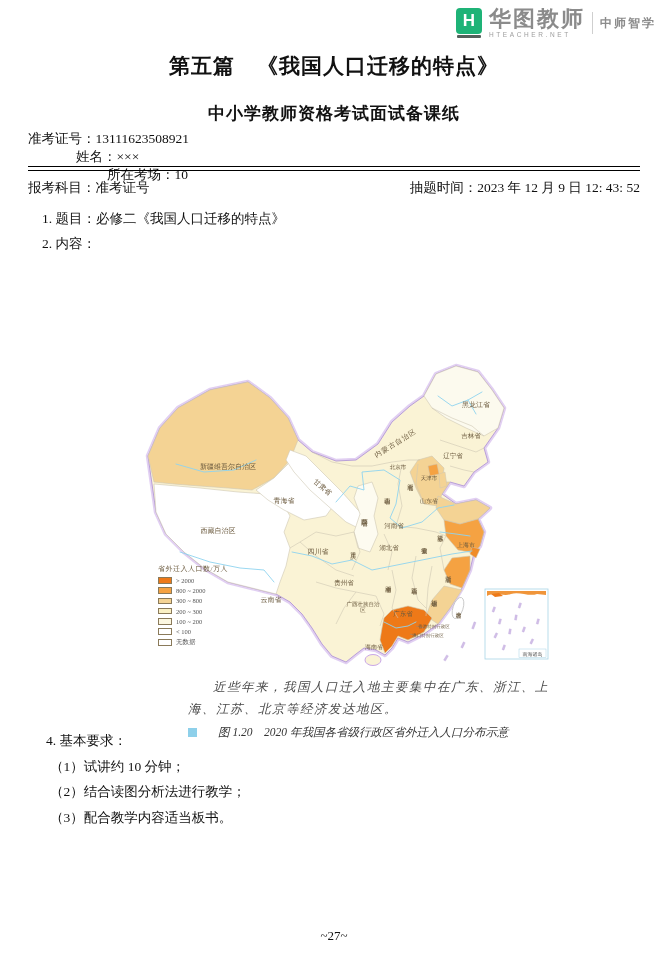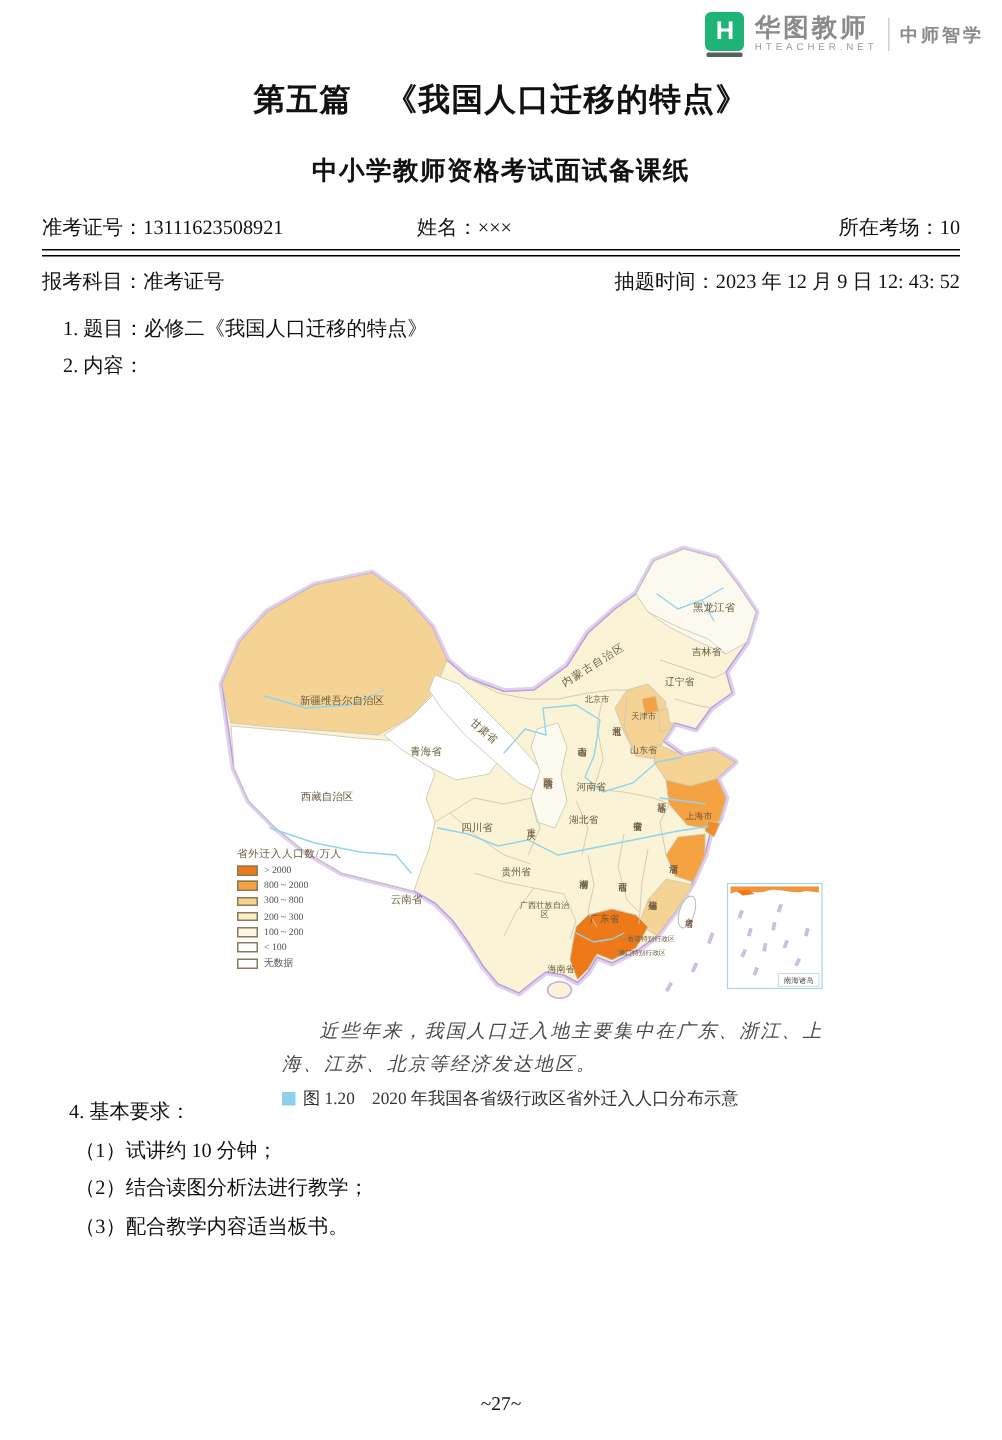--- a/index.html
+++ b/index.html
@@ -7,34 +7,34 @@
         font-family:"Liberation Serif","DejaVu Serif",serif;color:#111;overflow:hidden;}
 
   
   .logo{position:absolute;top:8px;right:12px;display:flex;align-items:center;gap:7px;}
   .logo-icon{width:26px;height:26px;background:#1eb377;border-radius:4px;display:flex;
              align-items:center;justify-content:center;color:#fff;font-family:"Liberation Sans",sans-serif;
              font-weight:bold;font-size:17px;}
   .logo-icon-wrap{display:flex;flex-direction:column;align-items:center;gap:1px;}
   .logo-icon-bar{width:24px;height:3px;background:#55605b;border-radius:1px;}
   .brand1-wrap{display:flex;flex-direction:column;line-height:1;}
-  .brand1{font-family:"Liberation Sans",sans-serif;font-weight:bold;font-size:17px;color:#8b8b8b;letter-spacing:2px;}
+  .brand1{font-family:"Liberation Sans",sans-serif;font-weight:bold;font-size:22px;color:#8b8b8b;letter-spacing:2px;}
   .brand1-sub{font-family:"Liberation Sans",sans-serif;font-size:6.5px;color:#9d9d9d;letter-spacing:2.6px;margin-top:2px;}
   .logo-divider{width:1px;height:22px;background:#cfcfcf;}
   .brand2{font-family:"Liberation Sans",sans-serif;font-weight:bold;font-size:12px;color:#8b8b8b;letter-spacing:2px;}
 
   
   .doc-title{position:absolute;top:52px;left:0;width:100%;text-align:center;
              font-size:21px;font-weight:bold;letter-spacing:1px;}
   .doc-subtitle{position:absolute;top:102px;left:0;width:100%;text-align:center;
              font-size:17px;font-weight:bold;letter-spacing:1px;}
 
   
   .form-row{position:absolute;left:28px;right:28px;display:flex;font-size:13.5px;}
-  .form-row1{top:143px;}
+  .form-row1{top:130px;flex-direction:column;}
   .form-row1 .f-left{flex:1;}
   .form-row1 .f-mid{flex:1;text-align:left;padding-left:48px;}
   .form-row1 .f-right{width:160px;text-align:right;}
   .double-rule{position:absolute;left:28px;right:28px;top:166px;height:3px;
                border-top:1.5px solid #000;border-bottom:1.5px solid #000;}
   .form-row2{top:179px;justify-content:space-between;}
 
   
   .content{position:absolute;left:16px;right:28px;top:206px;font-size:13.5px;line-height:25px;}
   .c-item{margin-left:26px;}
@@ -53,21 +53,21 @@
   .map-label.wrap{white-space:normal;width:36px;text-align:center;}
 
   .legend{position:absolute;left:18px;top:208px;}
   .legend-title{font-size:7px;color:#6b5a3e;margin-bottom:3px;letter-spacing:0.5px;}
   .legend-row{display:flex;align-items:center;gap:4px;margin-bottom:3.2px;}
   .legend-chip{width:14px;height:6.5px;border:0.5px solid #8a7a5a;box-sizing:border-box;}
   .legend-label{font-size:6.5px;color:#555;}
 
   .fig-note{margin:8px 0 0 48px;width:372px;font-size:12.5px;line-height:22px;color:#4a4a4a;
             font-style:italic;letter-spacing:1.5px;text-indent:2em;}
-  .fig-caption{margin:5px 0 0 48px;font-size:11.5px;color:#333;display:flex;align-items:center;gap:5px;}
+  .fig-caption{margin:5px 0 0 48px;font-size:11.5px;color:#333;display:flex;align-items:center;gap:21px;font-style:italic;}
   .caption-square{display:inline-block;width:9px;height:9px;background:#8ed0ea;}
 
   
   .requirements{position:absolute;left:28px;right:28px;top:728px;font-size:13.5px;line-height:25.5px;}
   .req-head{margin-left:18px;}
   .req-item{margin-left:22px;}
 
   
   .page-number{position:absolute;left:0;width:100%;top:928px;text-align:center;font-size:13px;}
 </style>

